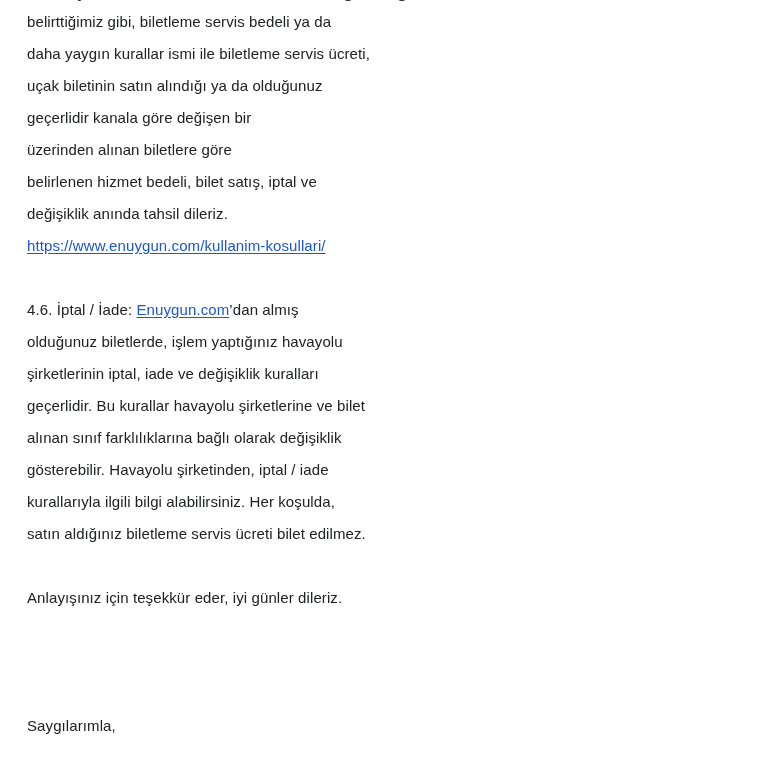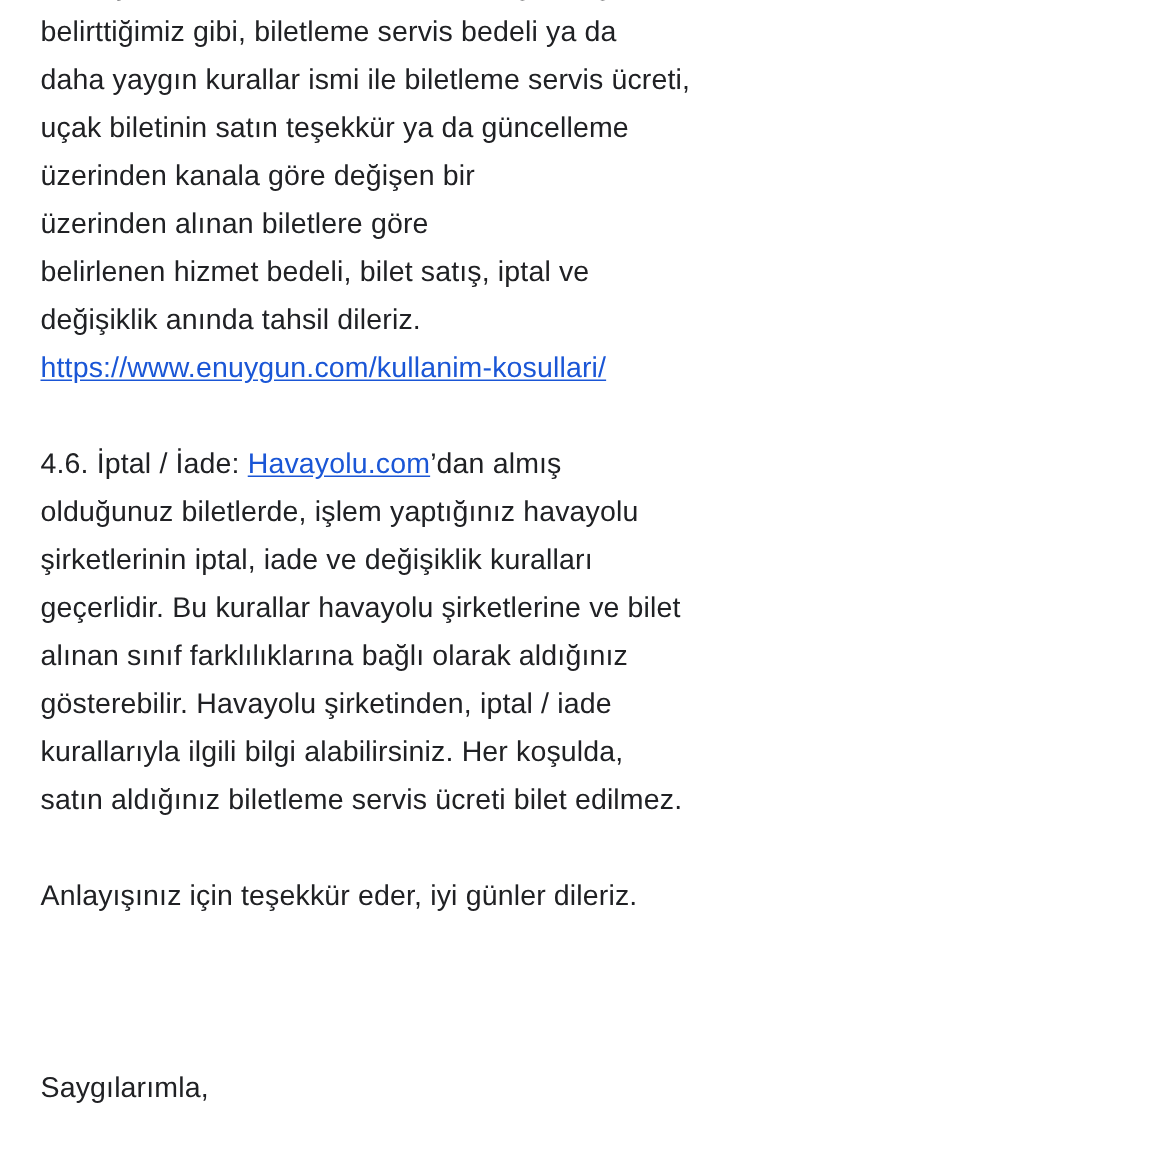--- a/index.html
+++ b/index.html
@@ -33,21 +33,21 @@
     width: 520px;
     font-size: 20.5px;
     line-height: 32px;
     color: #202124;
     white-space: nowrap;
     overflow: hidden;
   }
 
   .para {
     margin: 0;
-    font-size: 19px;
+    font-size: 15px;
     line-height: 32px;
     color: #202124;
     letter-spacing: 0.1px;
   }
 
   .line {
     display: block;
     white-space: nowrap;
   }
 
@@ -76,36 +76,36 @@
 
 <div id="email-body">
 
   <div class="clipped-above">sözleşmesinde ve sitemizde belirttiğimiz gibi,</div>
 
   <div class="text-flow">
 
     <p class="para">
       <span class="line">belirttiğimiz gibi, biletleme servis bedeli ya da</span>
       <span class="line">daha yaygın kurallar ismi ile biletleme servis ücreti,</span>
-      <span class="line">uçak biletinin satın teşekkür ya da güncelleme</span>
-      <span class="line">üzerinden kanala göre değişen bir</span>
+      <span class="line">uçak biletinin satın alındığı ya da olduğunuz</span>
+      <span class="line">geçerlidir kanala göre değişen bir</span>
       <span class="line">üzerinden alınan biletlere göre</span>
       <span class="line">belirlenen hizmet bedeli, bilet satış, iptal ve</span>
       <span class="line">değişiklik anında tahsil dileriz.</span>
       <span class="line"><a class="link" href="#">https://www.enuygun.com/kullanim-kosullari/</a></span>
     </p>
 
     <span class="spacer-line"></span>
 
     <p class="para">
-      <span class="line"><span>4.6. İptal / İade: </span><a class="link" href="#">Havayolu.com</a><span>’dan almış</span></span>
+      <span class="line"><span>4.6. İptal / İade: </span><a class="link" href="#">Enuygun.com</a><span>’dan almış</span></span>
       <span class="line">olduğunuz biletlerde, işlem yaptığınız havayolu</span>
       <span class="line">şirketlerinin iptal, iade ve değişiklik kuralları</span>
       <span class="line">geçerlidir. Bu kurallar havayolu şirketlerine ve bilet</span>
-      <span class="line">alınan sınıf farklılıklarına bağlı olarak aldığınız</span>
+      <span class="line">alınan sınıf farklılıklarına bağlı olarak değişiklik</span>
       <span class="line">gösterebilir. Havayolu şirketinden, iptal / iade</span>
       <span class="line">kurallarıyla ilgili bilgi alabilirsiniz. Her koşulda,</span>
       <span class="line">satın aldığınız biletleme servis ücreti bilet edilmez.</span>
     </p>
 
     <span class="spacer-line"></span>
 
     <p class="para">
       <span class="line">Anlayışınız için teşekkür eder, iyi günler dileriz.</span>
     </p>

